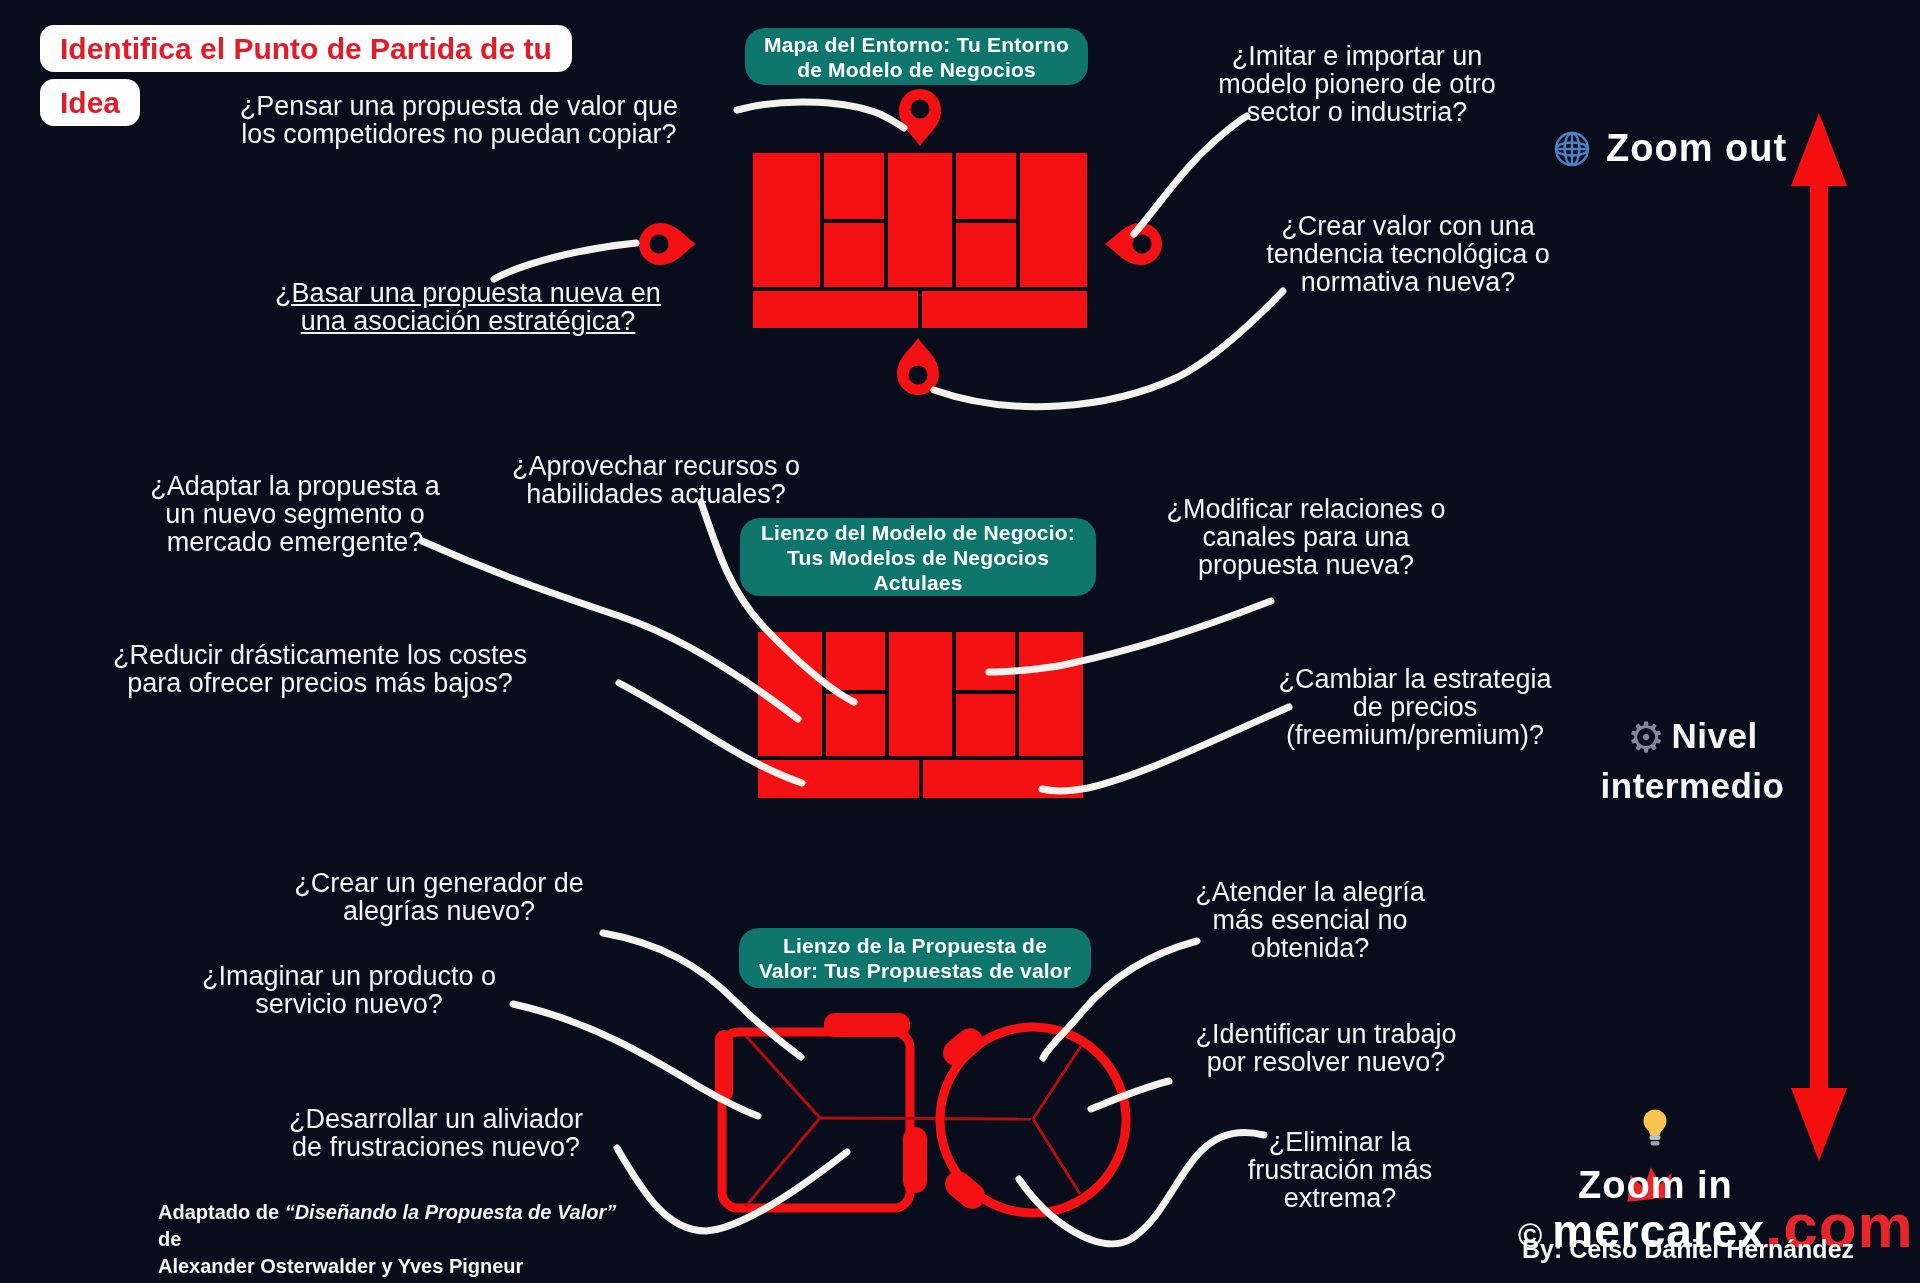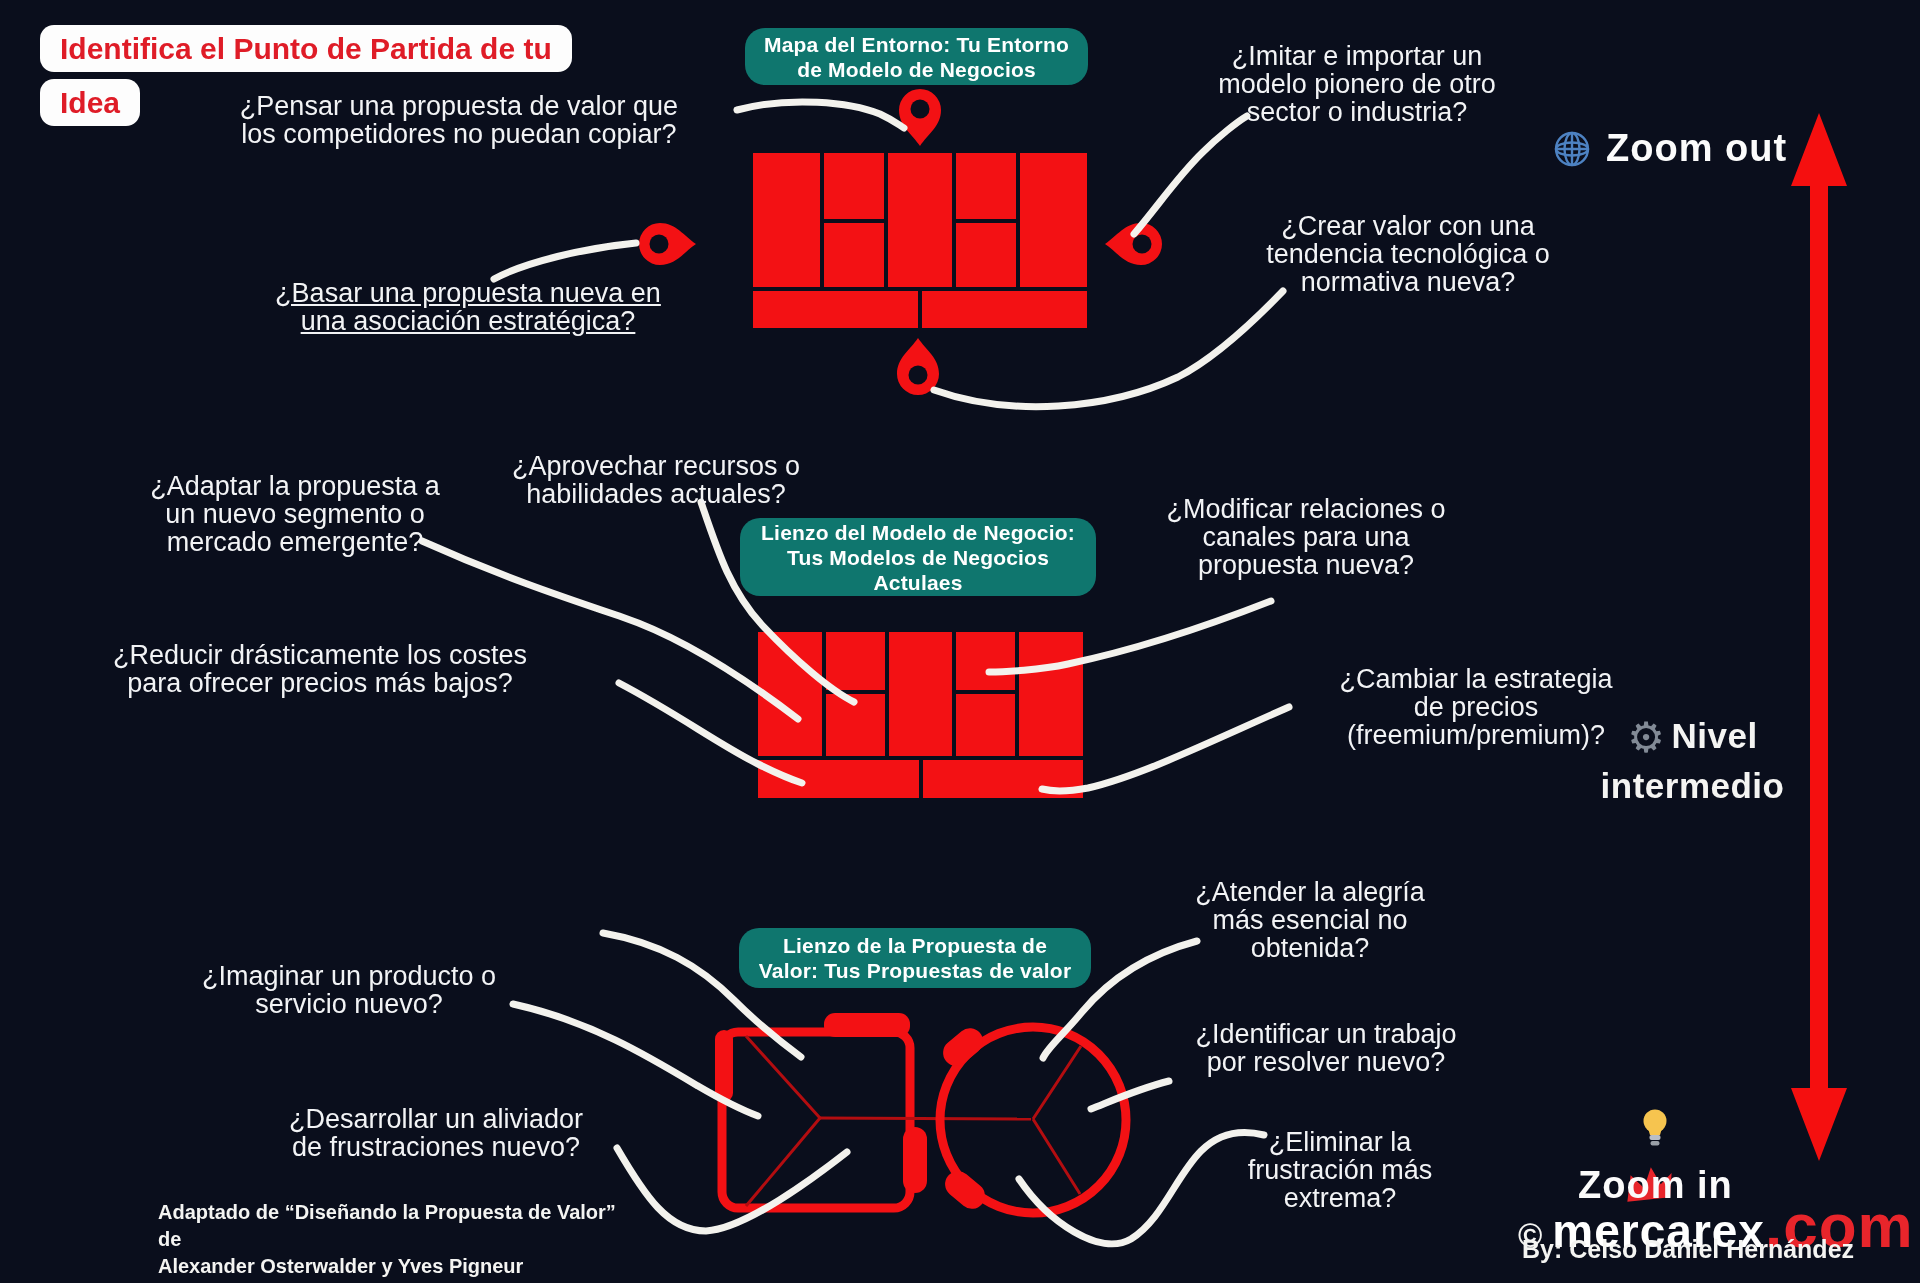--- a/index.html
+++ b/index.html
@@ -22,39 +22,39 @@
   
   .q{font-size:27px;line-height:28px;text-align:center;white-space:pre-line;color:#f2f3f5;}
   .q1{left:224px;top:92px;width:470px;}
   .q2{left:1197px;top:42px;width:320px;}
   .q3{left:268px;top:279px;width:400px;text-decoration:underline;}
   .q4{left:1243px;top:212px;width:330px;}
   .q5{left:491px;top:452px;width:330px;}
   .q6{left:135px;top:472px;width:320px;}
   .q7{left:85px;top:641px;width:470px;}
   .q8{left:1141px;top:495px;width:330px;}
-  .q9{left:1326px;top:665px;width:300px;}
+  .q9{left:1265px;top:665px;width:300px;}
   .q10{left:274px;top:869px;width:330px;}
   .q11{left:179px;top:962px;width:340px;}
   .q12{left:266px;top:1105px;width:340px;}
   .q13{left:1180px;top:878px;width:260px;}
   .q14{left:1171px;top:1020px;width:310px;}
   .q15{left:1235px;top:1128px;width:210px;}
   
   .rail-item{display:flex;align-items:center;gap:14px;font-weight:bold;font-size:38px;
       letter-spacing:1px;color:#fbfbfb;}
   .rail-zoom-out{left:1552px;top:127px;}
   .rail-zoom-in{left:1578px;top:1108px;flex-direction:column;}
   .rail-level{left:1565px;top:664px;width:255px;text-align:center;font-weight:bold;
       font-size:35px;line-height:48px;letter-spacing:.5px;white-space:pre-line;}
   .gear{color:#828a96;font-family:"DejaVu Sans",sans-serif;font-size:42px;
       vertical-align:-4px;margin-right:6px;font-weight:normal;}
   
   .credit{left:158px;top:1199px;width:480px;font-size:20px;font-weight:bold;line-height:27px;}
-  .credit .italic{}
+  .credit .italic{font-style:italic;}
   .brand{left:1518px;top:1190px;display:flex;align-items:baseline;}
   .brand .copy{font-size:33px;font-weight:bold;margin-right:10px;}
   .brand .name{font-size:46px;font-weight:bold;letter-spacing:1px;color:#ffffff;}
   .brand .tld{font-size:62px;font-weight:bold;letter-spacing:1px;color:#e8252b;}
   .byline{left:1522px;top:1235px;font-size:25px;font-weight:bold;}
 </style>
 </head>
 <body>
 
 <div class="stage">
@@ -171,20 +171,22 @@
 mercado emergente?</div>
   <div class="abs q q7">¿Reducir drásticamente los costes
 para ofrecer precios más bajos?</div>
   <div class="abs q q8">¿Modificar relaciones o
 canales para una
 propuesta nueva?</div>
   <div class="abs q q9">¿Cambiar la estrategia
 de precios
 (freemium/premium)?</div>
 
+  <div class="abs q q10">¿Crear un generador de
+alegrías nuevo?</div>
   <div class="abs q q11">¿Imaginar un producto o
 servicio nuevo?</div>
   <div class="abs q q12">¿Desarrollar un aliviador
 de frustraciones nuevo?</div>
   <div class="abs q q13">¿Atender la alegría
 más esencial no
 obtenida?</div>
   <div class="abs q q15">¿Eliminar la
 frustración más
 extrema?</div>

